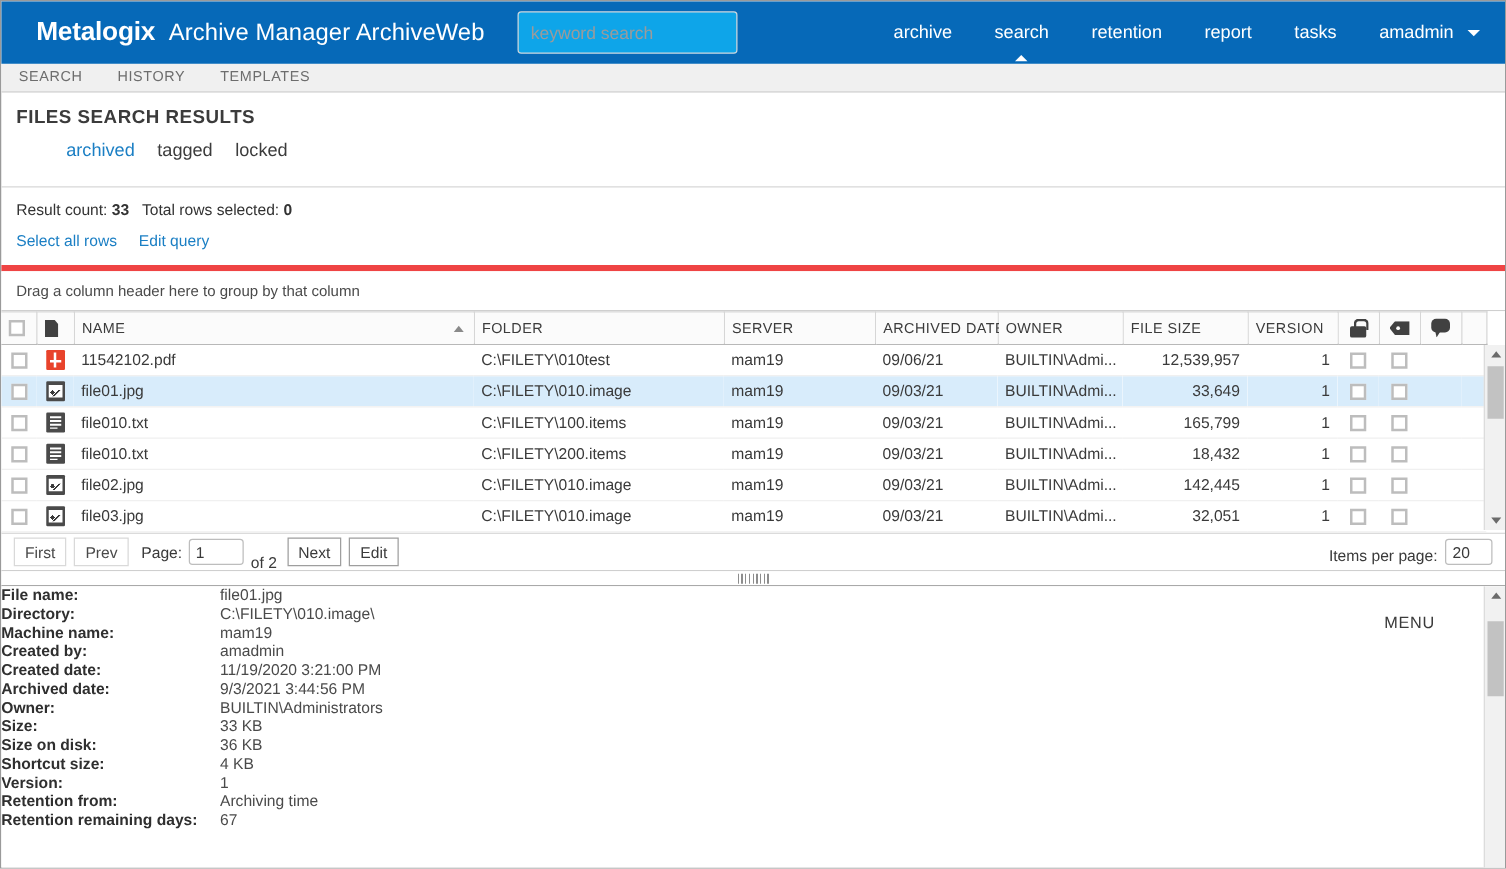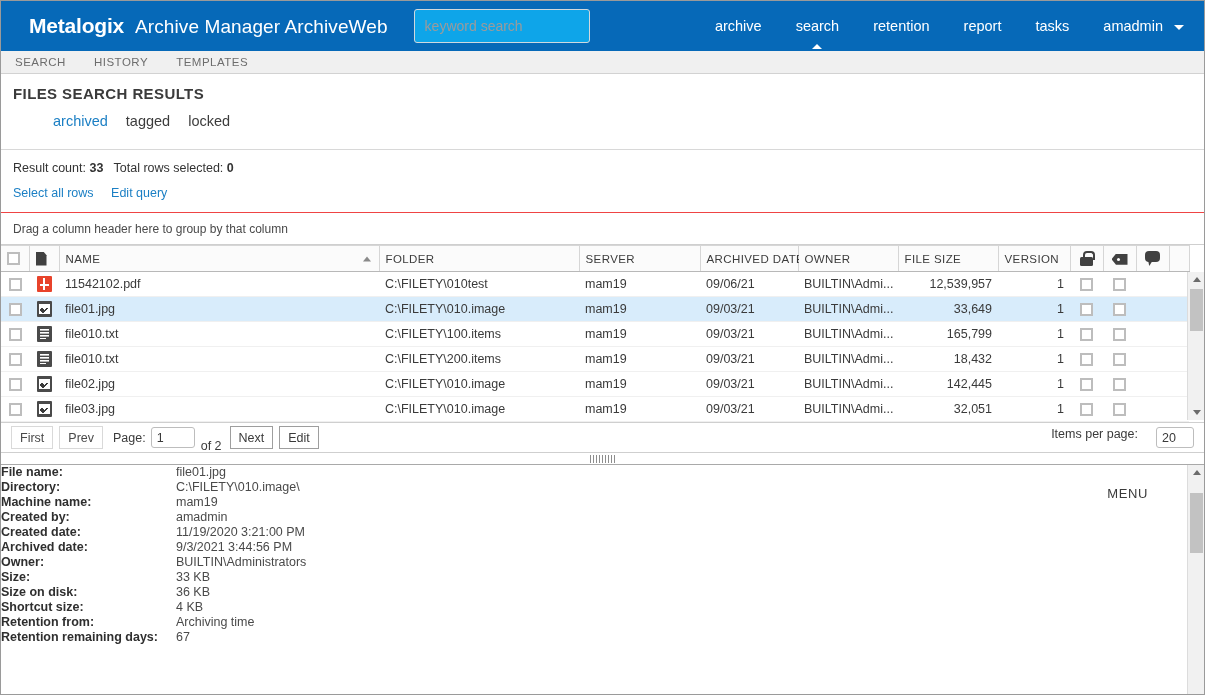--- a/index.html
+++ b/index.html
@@ -135,21 +135,21 @@
   .filter-tab.active { color: #1b7fc4; }
 
   .hsep {
     height: 1px; background: #d8d8d8;
     margin-top: 20px;
   }
 
   
   .result-bar {
     padding: 11px 0 0 12px;
-    border-bottom: 1px solid #ef4444;
+    border-bottom: 5px solid #ef4444;
     padding-bottom: 12px;
   }
   .result-line {
     font-size: 12.5px;
     color: #333;
   }
   .result-line .num { font-weight: bold; }
   .result-links {
     margin-top: 11px;
     font-size: 12.5px;
@@ -369,21 +369,21 @@
   .pg-label { font-size: 12.5px; color: #3a3a3a; margin: 0 5px 0 4px; }
   .pg-input {
     width: 44px; height: 21px;
     border: 1px solid #bdbdbd; border-radius: 3px;
     font-size: 12.5px; color: #3a3a3a;
     padding: 0 5px;
     font-family: "Liberation Sans", sans-serif;
     outline: none;
   }
   .pg-of { font-size: 12.5px; color: #3a3a3a; margin: 16px 8px 0 6px; }
-  .pg-right { margin-left: auto; display: flex; align-items: flex-start; gap: 12px; }
+  .pg-right { margin-left: auto; display: flex; align-items: flex-end; }
   .ipp-label { font-size: 12.5px; color: #3a3a3a; margin-right: 6px; }
   .ipp-input {
     width: 38px; height: 21px;
     border: 1px solid #bdbdbd; border-radius: 3px;
     font-size: 12.5px; color: #3a3a3a;
     padding: 0 5px;
     font-family: "Liberation Sans", sans-serif;
     outline: none;
   }
 
@@ -739,20 +739,24 @@
           </tr>
           <tr>
             <td class="dl">Size on disk:</td>
             <td class="dv">36 KB</td>
           </tr>
           <tr>
             <td class="dl">Shortcut size:</td>
             <td class="dv">4 KB</td>
           </tr>
           <tr>
+            <td class="dl">Version:</td>
+            <td class="dv">1</td>
+          </tr>
+          <tr>
             <td class="dl">Retention from:</td>
             <td class="dv">Archiving time</td>
           </tr>
           <tr>
             <td class="dl">Retention remaining days:</td>
             <td class="dv">67</td>
           </tr>
         </tbody>
     </table>
     <div class="detail-scroll">

